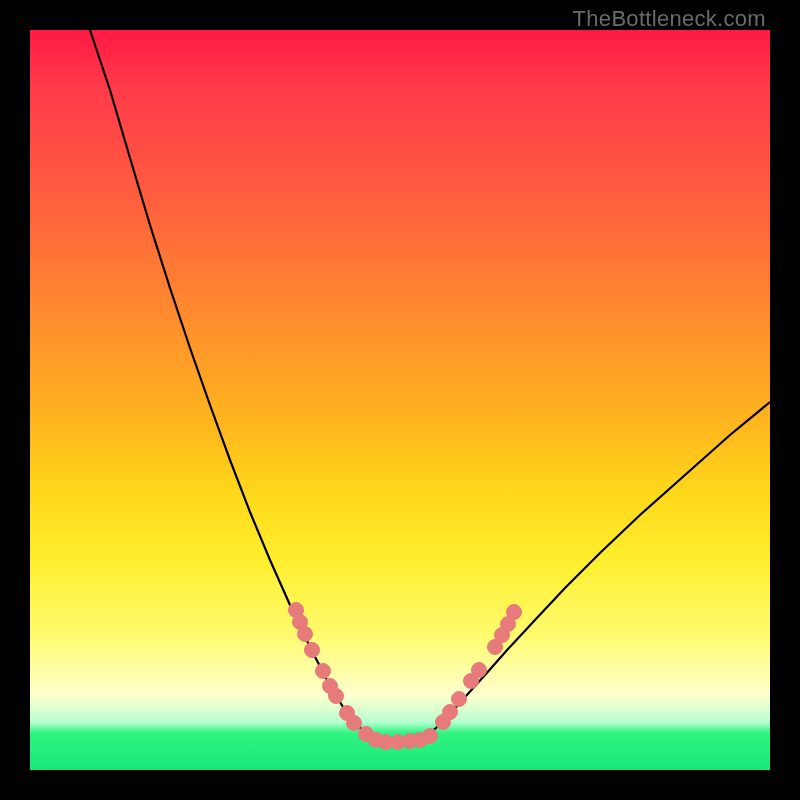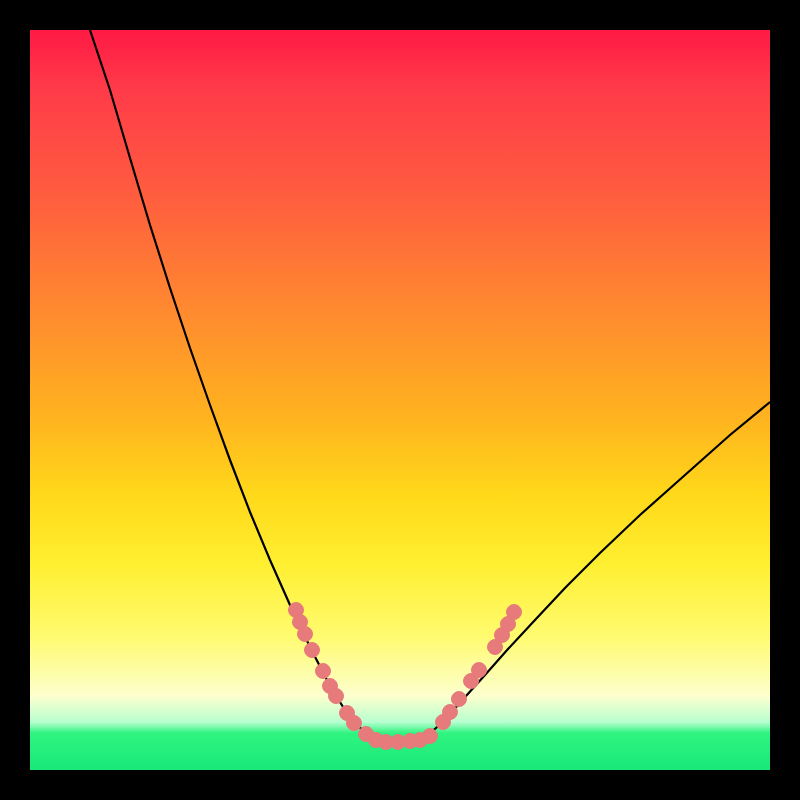--- a/index.html
+++ b/index.html
@@ -63,20 +63,21 @@
   }
   .dot {
     fill: #e77a7a;
     stroke: #e77a7a;
   }
 </style>
 </head>
 <body>
 
 <div class="frame">
+  <div class="watermark">TheBottleneck.com</div>
 
   <div class="plot">
     <svg class="overlay" viewBox="0 0 740 740" preserveAspectRatio="none">
       <path id="left-curve" class="curve" d="M60 0 L80 60 L100 128 L120 195 L140 258 L160 318 L180 375 L200 430 L220 482 L240 530 L260 575 L280 617 L300 656 L315 680 L328 696 L340 706"></path>
       <path id="floor-curve" class="curve" d="M340 706 L350 710 L360 712 L370 712 L380 712 L390 710 L396 706"></path>
       <path id="right-curve" class="curve" d="M396 706 L406 698 L420 684 L436 666 L455 645 L478 619 L505 590 L535 558 L570 523 L610 485 L655 445 L700 405 L740 372"></path>
       <g id="dots">
           <circle cx="266" cy="580" r="7.5" class="dot" fill="#e77a7a"></circle>
           <circle cx="270" cy="592" r="7.5" class="dot" fill="#e77a7a"></circle>
           <circle cx="275" cy="604" r="7.5" class="dot" fill="#e77a7a"></circle>

